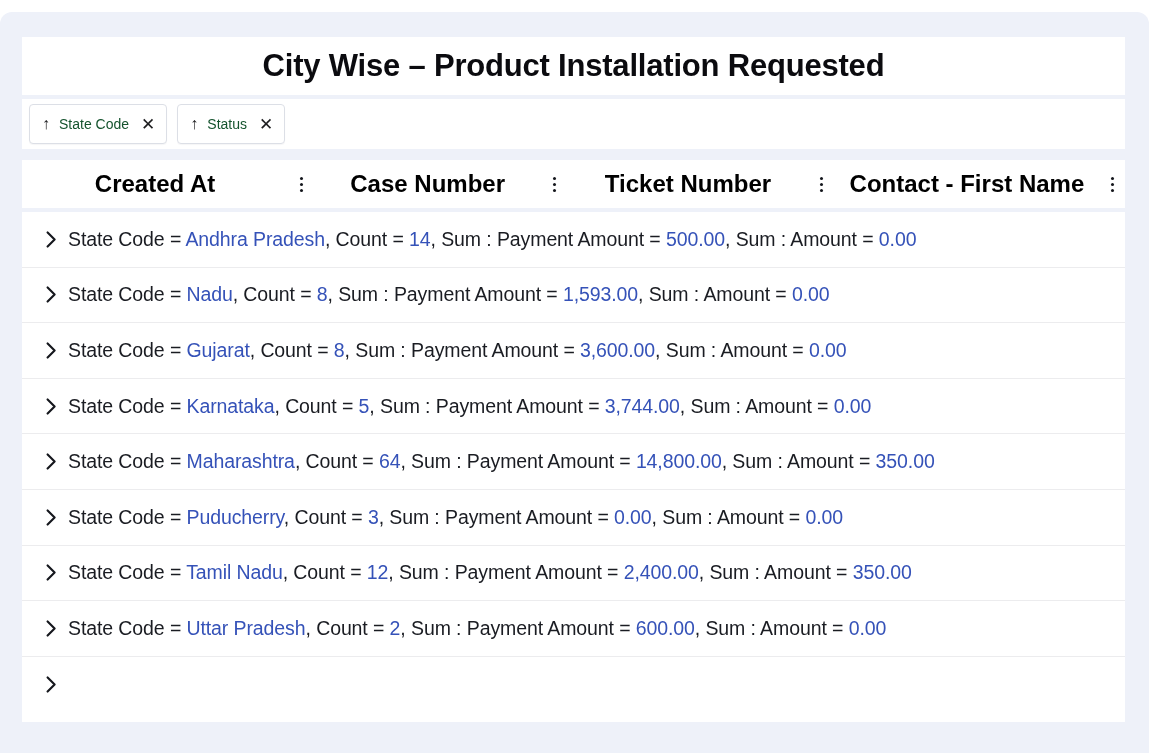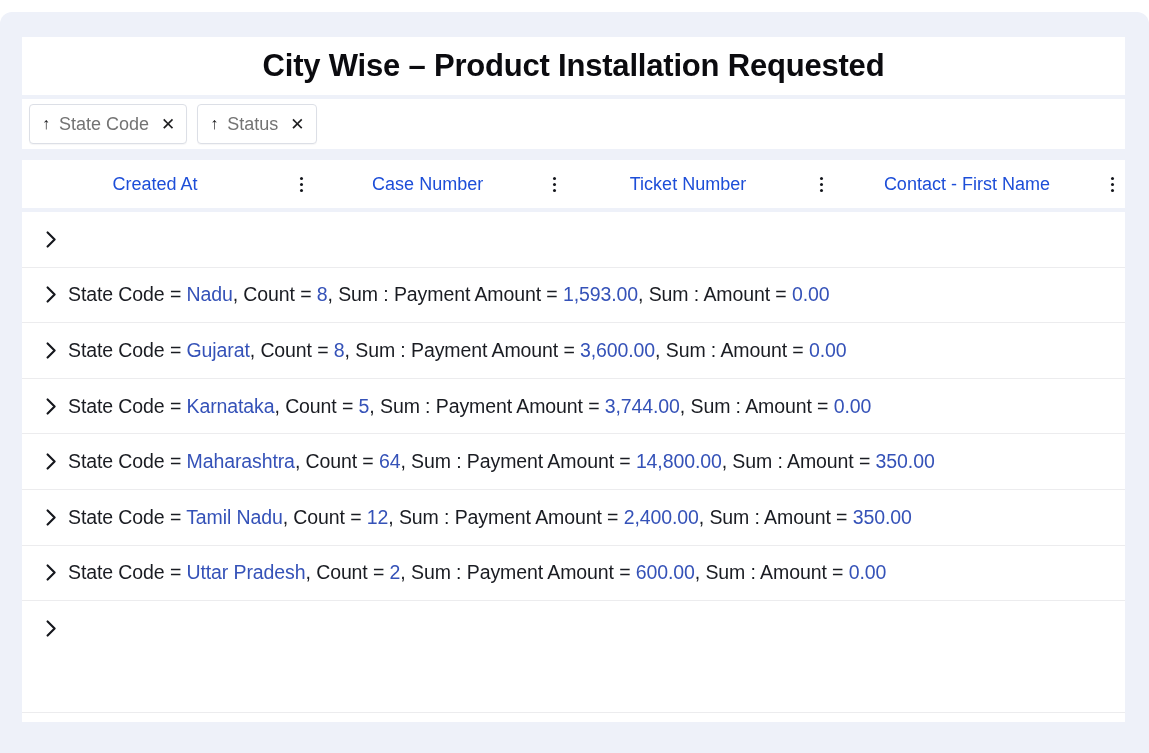--- a/index.html
+++ b/index.html
@@ -72,22 +72,22 @@
     box-shadow: 0 1px 1px rgba(16,24,40,0.04);
     cursor: pointer;
   }
   .chip-arrow {
     font-size: 16px;
     color: #1d1d1f;
     line-height: 1;
     margin-right: 9px;
   }
   .chip-label {
-    font-size: 18px;
-    color: #737373;
+    font-size: 14px;
+    color: #14532d;
     white-space: nowrap;
   }
   .chip-close {
     font-size: 17px;
     color: #1d1d1f;
     margin-left: 12px;
     line-height: 1;
     cursor: pointer;
   }
 
@@ -100,23 +100,23 @@
     height: 48px;
     background: #ffffff;
     display: flex;
     align-items: center;
     box-sizing: border-box;
   }
   .head-cell {
     display: flex;
     align-items: center;
     justify-content: center;
-    font-size: 18px;
-    font-weight: normal;
-    color: #1d4ed8;
+    font-size: 24px;
+    font-weight: bold;
+    color: #000000;
     white-space: nowrap;
     cursor: pointer;
   }
   .head-c0 { width: 272px; }
   .head-c1 { width: 232px; }
   .head-c2 { width: 247px; }
   .head-c3 { width: 270px; }
   .kebab {
     width: 26px;
     display: flex;
@@ -230,20 +230,21 @@
   </div>
 
   <div class="grid-body">
     <div id="rows-host">
         <div class="grid-row">
           <div class="expander">
             <svg width="11" height="17" viewBox="0 0 11 17">
               <path d="M1.6 1.4 L8.6 8.5 L1.6 15.6" fill="none" stroke="#15171d" stroke-width="2.1" stroke-linecap="round" stroke-linejoin="round"></path>
             </svg>
           </div>
+          <div class="row-text">State Code = <span class="v">Andhra Pradesh</span>, Count = <span class="v">14</span>, Sum : Payment Amount = <span class="v">500.00</span>, Sum : Amount = <span class="v">0.00</span></div>
         </div>
         <div class="grid-row">
           <div class="expander">
             <svg width="11" height="17" viewBox="0 0 11 17">
               <path d="M1.6 1.4 L8.6 8.5 L1.6 15.6" fill="none" stroke="#15171d" stroke-width="2.1" stroke-linecap="round" stroke-linejoin="round"></path>
             </svg>
           </div>
           <div class="row-text">State Code = <span class="v">Nadu</span>, Count = <span class="v">8</span>, Sum : Payment Amount = <span class="v">1,593.00</span>, Sum : Amount = <span class="v">0.00</span></div>
         </div>
         <div class="grid-row">
@@ -262,20 +263,28 @@
           </div>
           <div class="row-text">State Code = <span class="v">Karnataka</span>, Count = <span class="v">5</span>, Sum : Payment Amount = <span class="v">3,744.00</span>, Sum : Amount = <span class="v">0.00</span></div>
         </div>
         <div class="grid-row">
           <div class="expander">
             <svg width="11" height="17" viewBox="0 0 11 17">
               <path d="M1.6 1.4 L8.6 8.5 L1.6 15.6" fill="none" stroke="#15171d" stroke-width="2.1" stroke-linecap="round" stroke-linejoin="round"></path>
             </svg>
           </div>
           <div class="row-text">State Code = <span class="v">Maharashtra</span>, Count = <span class="v">64</span>, Sum : Payment Amount = <span class="v">14,800.00</span>, Sum : Amount = <span class="v">350.00</span></div>
+        </div>
+        <div class="grid-row">
+          <div class="expander">
+            <svg width="11" height="17" viewBox="0 0 11 17">
+              <path d="M1.6 1.4 L8.6 8.5 L1.6 15.6" fill="none" stroke="#15171d" stroke-width="2.1" stroke-linecap="round" stroke-linejoin="round"></path>
+            </svg>
+          </div>
+          <div class="row-text">State Code = <span class="v">Puducherry</span>, Count = <span class="v">3</span>, Sum : Payment Amount = <span class="v">0.00</span>, Sum : Amount = <span class="v">0.00</span></div>
         </div>
         <div class="grid-row">
           <div class="expander">
             <svg width="11" height="17" viewBox="0 0 11 17">
               <path d="M1.6 1.4 L8.6 8.5 L1.6 15.6" fill="none" stroke="#15171d" stroke-width="2.1" stroke-linecap="round" stroke-linejoin="round"></path>
             </svg>
           </div>
           <div class="row-text">State Code = <span class="v">Tamil Nadu</span>, Count = <span class="v">12</span>, Sum : Payment Amount = <span class="v">2,400.00</span>, Sum : Amount = <span class="v">350.00</span></div>
         </div>
         <div class="grid-row">

